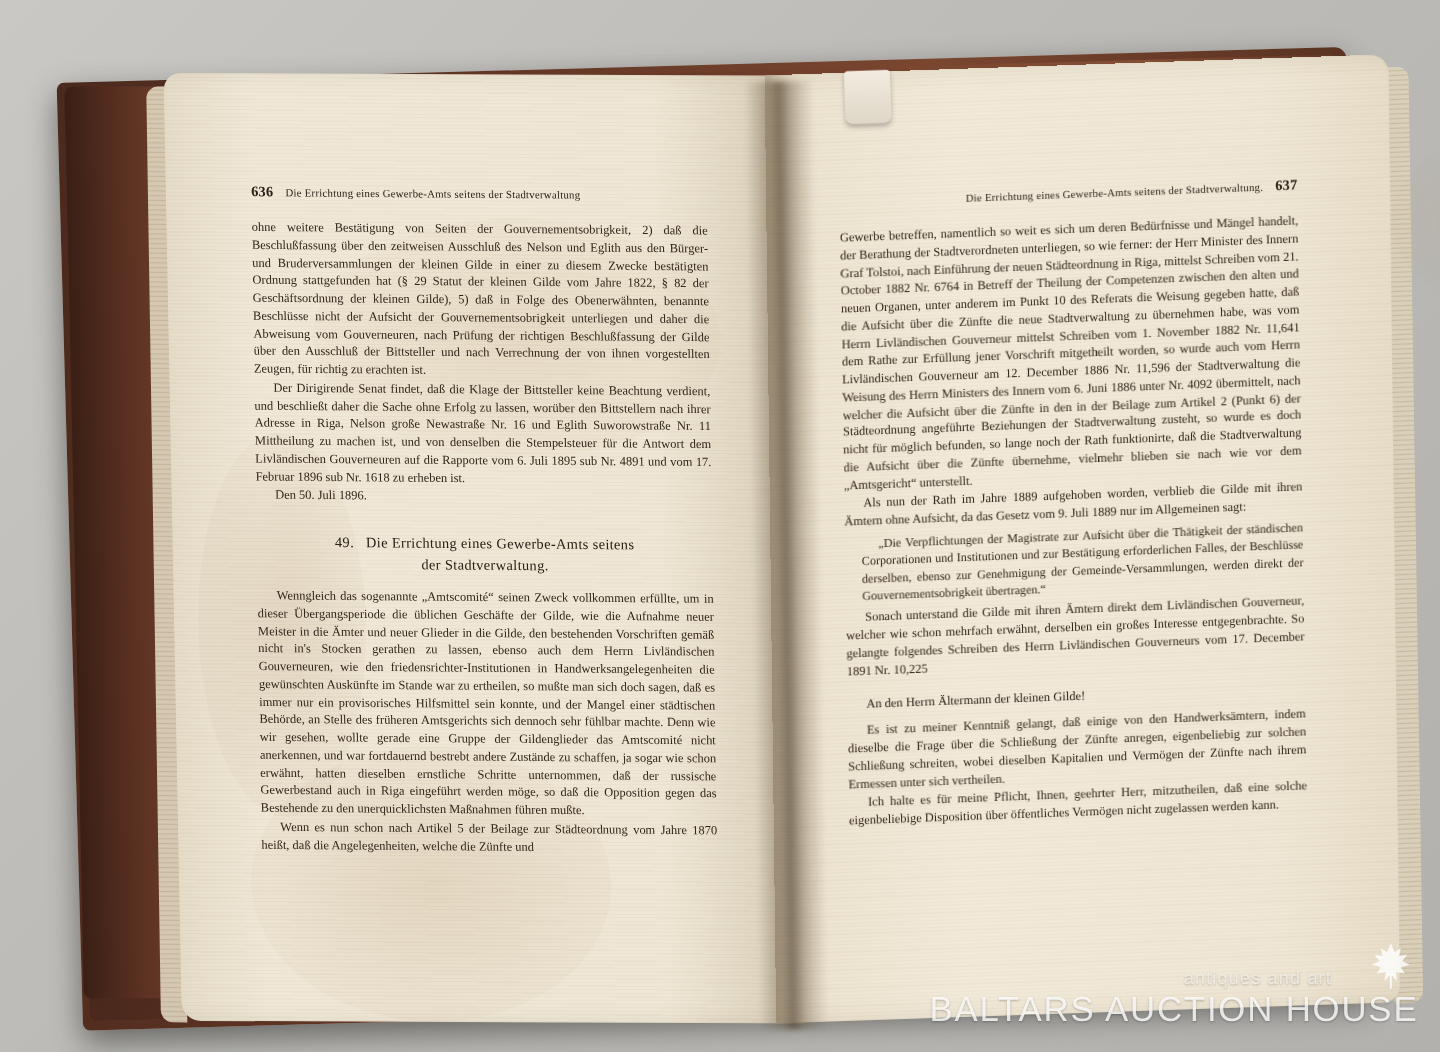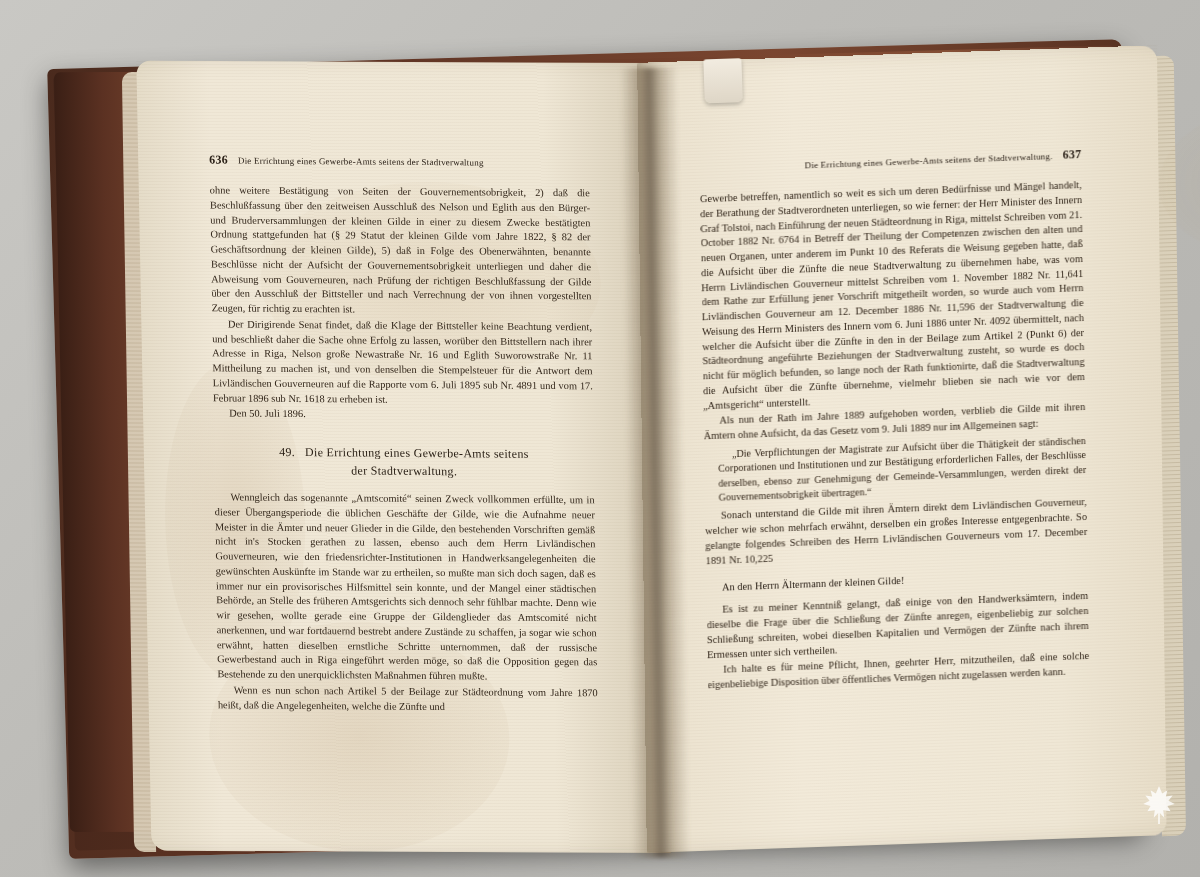--- a/index.html
+++ b/index.html
@@ -360,18 +360,20 @@
         <p class="salutation">An den Herrn Ältermann der kleinen Gilde!</p>
 
         <p class="body">Es ist zu meiner Kenntniß gelangt, daß einige von den Handwerksämtern, indem dieselbe die Frage über die Schließung der Zünfte anregen, eigenbeliebig zur solchen Schließung schreiten, wobei dieselben Kapitalien und Vermögen der Zünfte nach ihrem Ermessen unter sich vertheilen.</p>
         <p class="body">Ich halte es für meine Pflicht, Ihnen, geehrter Herr, mitzutheilen, daß eine solche eigenbeliebige Disposition über öffentliches Vermögen nicht zugelassen werden kann.</p>
       </div>
 
     </div>
   </div>
 
   <div class="watermark">
+    <div class="wm-small">antiques and art</div>
+    <div class="wm-main">BALTARS AUCTION HOUSE</div>
     <svg class="wm-leaf" viewBox="0 0 32 38">
       <path d="M16 1 L19 8 L24 5 L22.5 11 L29 10 L25 15 L31 18 L24 20 L27 25 L20 24 L21 31 L16.8 26.5 L16.8 37 L15.2 37 L15.2 26.5 L11 31 L12 24 L5 25 L8 20 L1 18 L7 15 L3 10 L9.5 11 L8 5 L13 8 Z" fill="rgba(255,255,255,0.8)"></path>
     </svg>
   </div>
 
 </div>
 
 </body></html>

